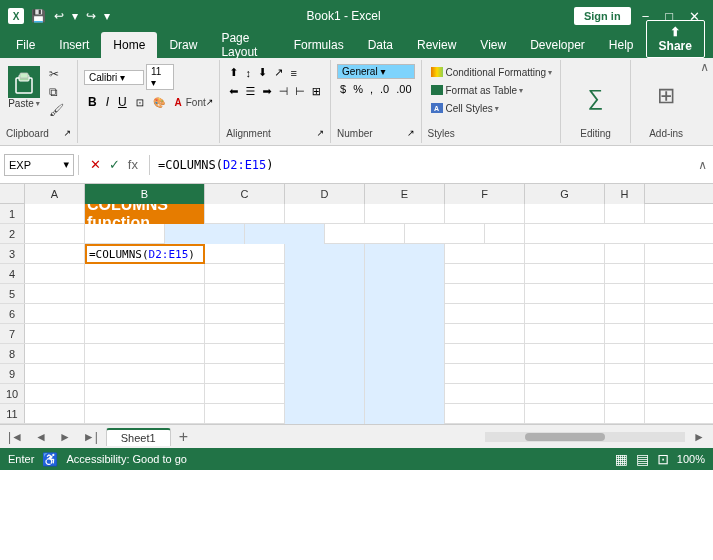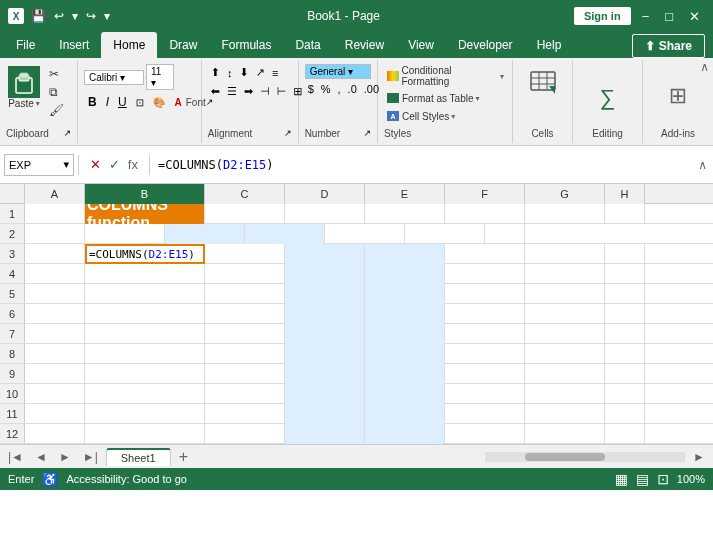--- a/index.html
+++ b/index.html
@@ -380,34 +380,35 @@
       <span>X</span>
     </div>
     <div class="quick-access">
       <button class="qa-btn" title="Save">💾</button>
       <button class="qa-btn" title="Undo">↩</button>
       <button class="qa-btn">▾</button>
       <button class="qa-btn" title="Redo">↪</button>
       <button class="qa-btn">▾</button>
     </div>
   </div>
-  <div class="title-bar-center">Book1 - Page</div>
+  <div class="title-bar-center">Book1 - Excel</div>
   <div class="title-bar-right">
     <button class="sign-in-btn">Sign in</button>
     <button class="tb-btn">−</button>
     <button class="tb-btn">□</button>
     <button class="tb-btn">✕</button>
   </div>
 </div>
 
 <div class="ribbon-tabs">
   <div class="ribbon-tab">File</div>
   <div class="ribbon-tab">Insert</div>
   <div class="ribbon-tab active">Home</div>
   <div class="ribbon-tab">Draw</div>
+  <div class="ribbon-tab">Page Layout</div>
   <div class="ribbon-tab">Formulas</div>
   <div class="ribbon-tab">Data</div>
   <div class="ribbon-tab">Review</div>
   <div class="ribbon-tab">View</div>
   <div class="ribbon-tab">Developer</div>
   <div class="ribbon-tab">Help</div>
   <div style="flex:1"></div>
   <button class="share-btn">⬆ Share</button>
 </div>
 
@@ -526,35 +527,20 @@
           </div>
         <span style="font-size:10px;">Cell Styles</span>
         <span class="dropdown-arrow">▾</span>
       </div>
     </div>
     <div style="width:100%;">
       <span class="styles-label">Styles</span>
     </div>
   </div>
 
-  <div class="cells-group" style="min-width:60px;">
-    <div style="flex:1; display:flex; flex-direction:column; align-items:center; gap:2px; padding-top:2px;">
-      <div>
-        <svg width="32" height="32" viewBox="0 0 32 32">
-          <rect x="4" y="6" width="24" height="18" rx="1" fill="none" stroke="#555" stroke-width="1.5"></rect>
-          <line x1="4" y1="12" x2="28" y2="12" stroke="#555" stroke-width="1"></line>
-          <line x1="4" y1="18" x2="28" y2="18" stroke="#555" stroke-width="1"></line>
-          <line x1="12" y1="6" x2="12" y2="24" stroke="#555" stroke-width="1"></line>
-          <line x1="20" y1="6" x2="20" y2="24" stroke="#555" stroke-width="1"></line>
-          <polygon points="22,20 28,20 28,28" fill="#217346"></polygon>
-        </svg>
-      </div>
-    </div>
-    <span class="cells-label">Cells</span>
-  </div>
 
   <div class="editing-group" style="min-width:70px;">
     <div style="flex:1; display:flex; flex-direction:column; align-items:center; justify-content:center;">
       <div class="editing-icon">∑</div>
     </div>
     <span class="editing-label">Editing</span>
   </div>
 
   <div class="addins-group" style="min-width:70px;">
     <div style="flex:1; display:flex; flex-direction:column; align-items:center; justify-content:center;">
@@ -720,31 +706,20 @@
       <div class="row-num">11</div>
       <div class="cell col-a"></div>
         <div class="cell col-b"></div>
         <div class="cell col-c"></div>
         <div class="cell col-d selected-range"></div>
         <div class="cell col-e selected-range"></div>
         <div class="cell col-f"></div>
         <div class="cell col-g"></div>
         <div class="cell col-h"></div>
     </div>
-    <div class="sheet-row">
-      <div class="row-num">12</div>
-      <div class="cell col-a"></div>
-        <div class="cell col-b"></div>
-        <div class="cell col-c"></div>
-        <div class="cell col-d selected-range"></div>
-        <div class="cell col-e selected-range"></div>
-        <div class="cell col-f"></div>
-        <div class="cell col-g"></div>
-        <div class="cell col-h"></div>
-    </div>
 
   </div>
 </div>
 
 <div class="sheet-tabs-bar">
   <button class="sheet-nav-btn">|◄</button>
   <button class="sheet-nav-btn">◄</button>
   <button class="sheet-nav-btn">►</button>
   <button class="sheet-nav-btn">►|</button>
   <div class="sheet-tab">Sheet1</div>

